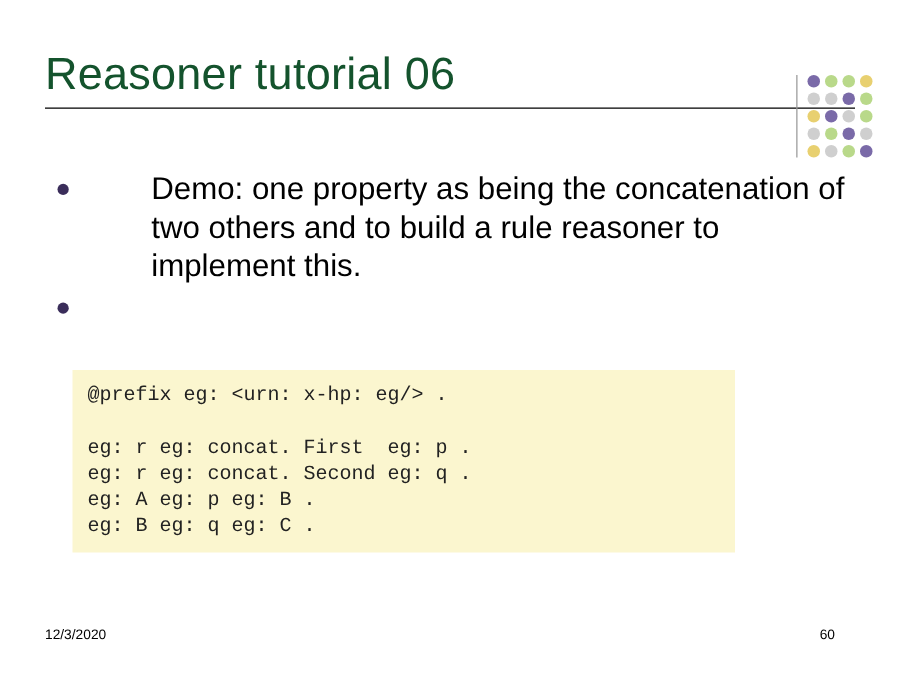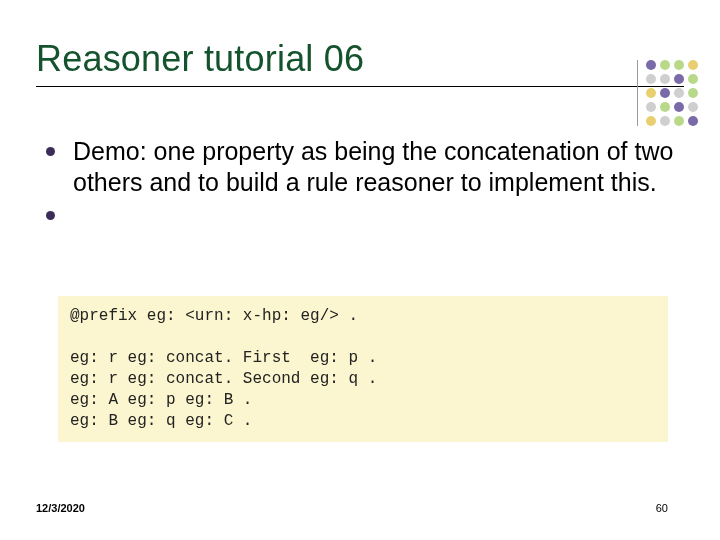--- a/index.html
+++ b/index.html
@@ -79,42 +79,42 @@
     border-radius: 50%;
     background: #3a2d5a;
     margin-top: 11px;
     margin-right: 18px;
     flex: 0 0 auto;
   }
   .item-text {
     font-size: 25px;
     line-height: 31px;
     color: #000;
+    margin-left: 48px;
   }
   .code-block {
     position: absolute;
     left: 58px;
     top: 296px;
-    width: 610px;
+    width: 530px;
     background: #fbf6cf;
     padding: 10px 12px 10px 12px;
     box-sizing: border-box;
     font-family: "Courier New", Courier, monospace;
     font-size: 16px;
     line-height: 21px;
     color: #222;
     white-space: pre;
   }
   .footer-left {
     position: absolute;
     left: 36px;
     bottom: 26px;
     font-size: 11px;
     color: #000;
-    font-weight: bold;
   }
   .footer-right {
     position: absolute;
     right: 52px;
     bottom: 26px;
     font-size: 11px;
     color: #000;
   }
 </style>
 </head>

